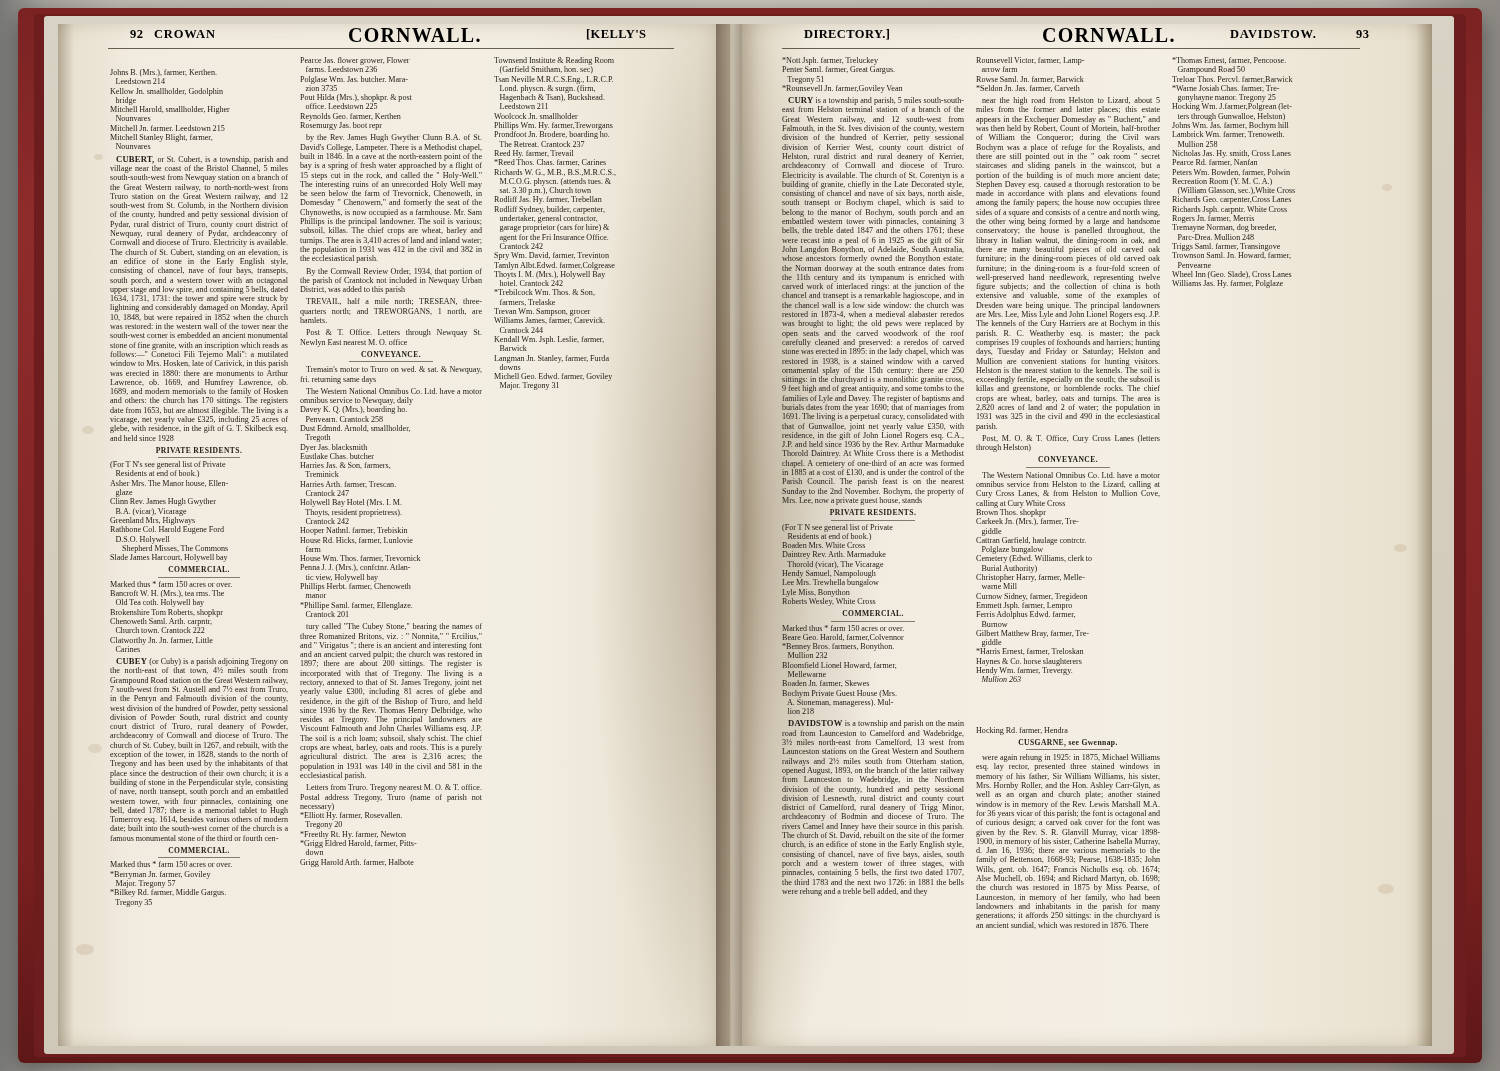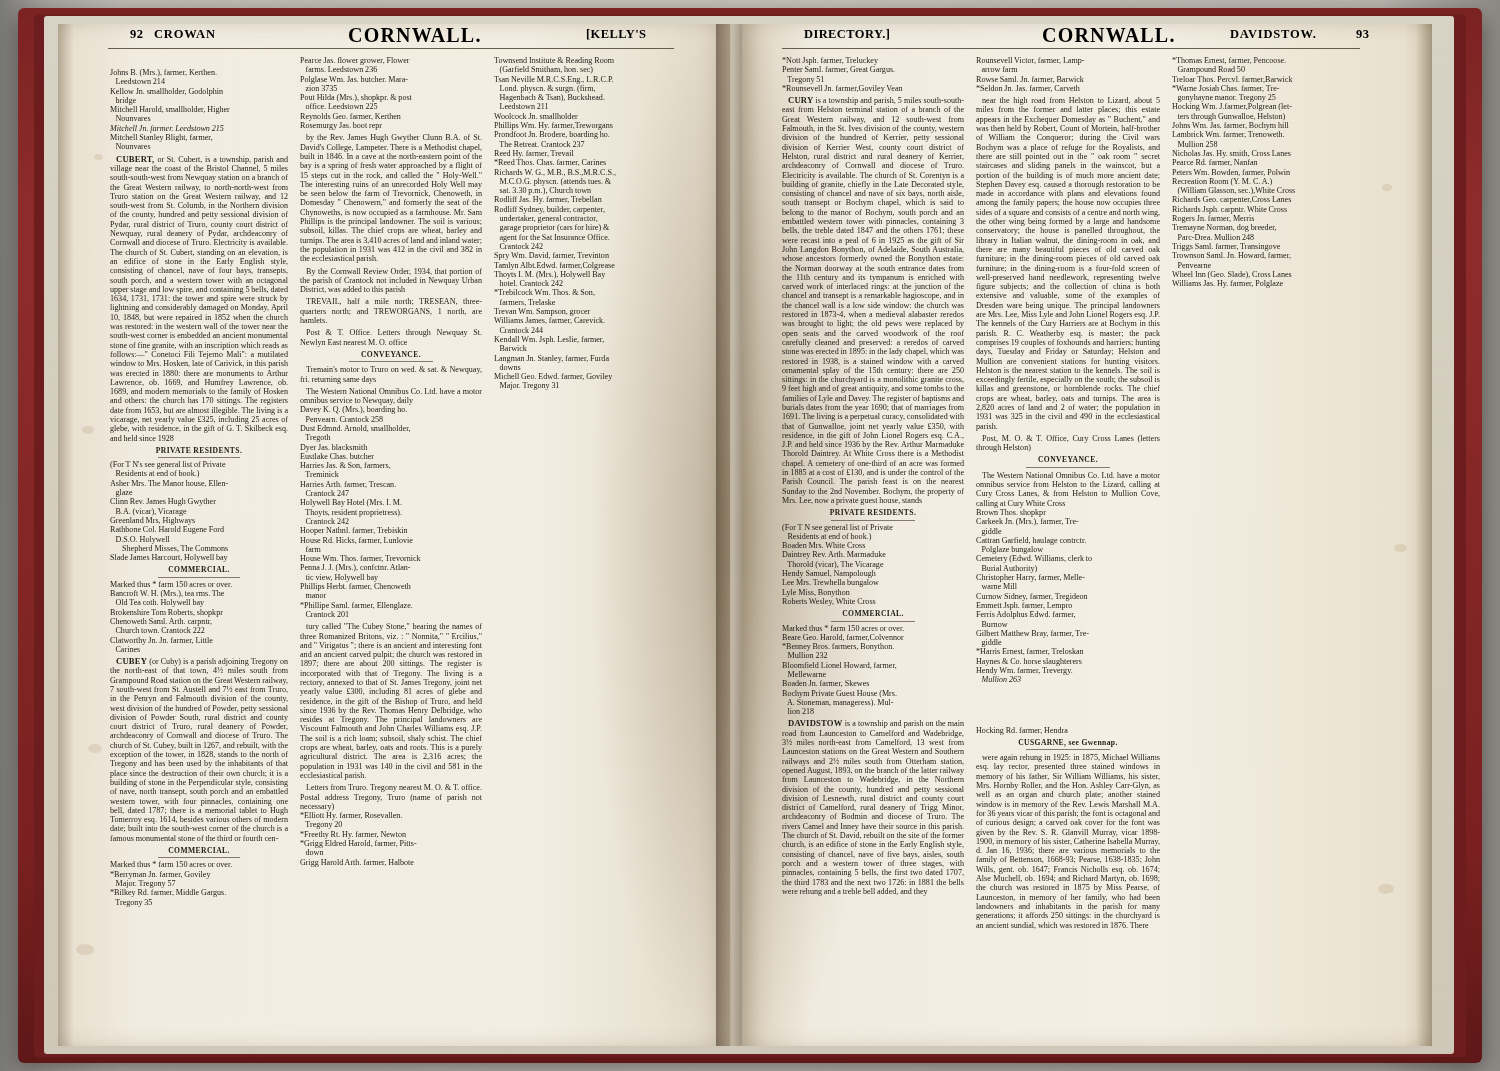--- a/index.html
+++ b/index.html
@@ -111,21 +111,21 @@
       </div>
       <div class="rule" style="left:50px;top:24px;width:566px;"></div>
       <div id="L1" class="col" style="left:52px;top:44px;width:178px;">
           <div>
             <p class="dir-line" style="white-space: pre;">Johns B. (Mrs.), farmer, Kerthen.</p>
             <p class="dir-line" style="white-space: pre;">   Leedstown 214</p>
             <p class="dir-line" style="white-space: pre;">Kellow Jn. smallholder, Godolphin</p>
             <p class="dir-line" style="white-space: pre;">   bridge</p>
             <p class="dir-line" style="white-space: pre;">Mitchell Harold, smallholder, Higher</p>
             <p class="dir-line" style="white-space: pre;">   Nounvares</p>
-            <p class="dir-line" style="white-space: pre; font-style: italic;">Mitchell Jn. farmer. Leedstown 215</p>
+            <p class="dir-line" style="white-space: pre;">Mitchell Jn. farmer. Leedstown 215</p>
             <p class="dir-line" style="white-space: pre;">Mitchell Stanley Blight, farmer,</p>
             <p class="dir-line" style="white-space: pre;">   Nounvares</p>
           </div>
           <p class="ind" style="margin-top: 3px;"><span class="entry-head">CUBERT, </span>or St. Cubert, is a township, parish and village near the coast of the Bristol Channel, 5 miles south-south-west from Newquay station on a branch of the Great Western railway, to north-north-west from Truro station on the Great Western railway, and 12 south-west from St. Columb, in the Northern division of the county, hundred and petty sessional division of Pydar, rural district of Truro, county court district of Newquay, rural deanery of Pydar, archdeaconry of Cornwall and diocese of Truro. Electricity is available. The church of St. Cubert, standing on an elevation, is an edifice of stone in the Early English style, consisting of chancel, nave of four bays, transepts, south porch, and a western tower with an octagonal upper stage and low spire, and containing 5 bells, dated 1634, 1731, 1731: the tower and spire were struck by lightning and considerably damaged on Monday, April 10, 1848, but were repaired in 1852 when the church was restored: in the western wall of the tower near the south-west corner is embedded an ancient monumental stone of fine granite, with an inscription which reads as follows:—" Conetoci Fili Tejerno Mali": a mutilated window to Mrs. Hosken, late of Carivick, in this parish was erected in 1880: there are monuments to Arthur Lawrence, ob. 1669, and Humfrey Lawrence, ob. 1689, and modern memorials to the family of Hosken and others: the church has 170 sittings. The registers date from 1653, but are almost illegible. The living is a vicarage, net yearly value £325, including 25 acres of glebe, with residence, in the gift of G. T. Skilbeck esq. and held since 1928</p>
           <div class="ctr-sm">PRIVATE RESIDENTS.</div>
           <div class="hr-short"></div>
           <div>
             <p class="dir-line" style="white-space: pre;">(For T N's see general list of Private</p>
             <p class="dir-line" style="white-space: pre;">   Residents at end of book.)</p>
             <p class="dir-line" style="white-space: pre;">Asher Mrs. The Manor house, Ellen-</p>
@@ -232,21 +232,21 @@
             <p class="dir-line" style="white-space: pre;">   The Retreat. Crantock 237</p>
             <p class="dir-line" style="white-space: pre;">Reed Hy. farmer, Trevail</p>
             <p class="dir-line" style="white-space: pre;">*Reed Thos. Chas. farmer, Carines</p>
             <p class="dir-line" style="white-space: pre;">Richards W. G., M.B., B.S.,M.R.C.S.,</p>
             <p class="dir-line" style="white-space: pre;">   M.C.O.G. physcn. (attends tues. &amp;</p>
             <p class="dir-line" style="white-space: pre;">   sat. 3.30 p.m.), Church town</p>
             <p class="dir-line" style="white-space: pre;">Rodliff Jas. Hy. farmer, Trebellan</p>
             <p class="dir-line" style="white-space: pre;">Rodliff Sydney, builder, carpenter,</p>
             <p class="dir-line" style="white-space: pre;">   undertaker, general contractor,</p>
             <p class="dir-line" style="white-space: pre;">   garage proprietor (cars for hire) &amp;</p>
-            <p class="dir-line" style="white-space: pre;">   agent for the Sat Insurance Office.</p>
+            <p class="dir-line" style="white-space: pre;">   agent for the Fri Insurance Office.</p>
             <p class="dir-line" style="white-space: pre;">   Crantock 242</p>
             <p class="dir-line" style="white-space: pre;">Spry Wm. David, farmer, Trevinton</p>
             <p class="dir-line" style="white-space: pre;">Tamlyn Albt.Edwd. farmer,Colgrease</p>
             <p class="dir-line" style="white-space: pre;">Thoyts I. M. (Mrs.), Holywell Bay</p>
             <p class="dir-line" style="white-space: pre;">   hotel. Crantock 242</p>
             <p class="dir-line" style="white-space: pre;">*Trebilcock Wm. Thos. &amp; Son,</p>
             <p class="dir-line" style="white-space: pre;">   farmers, Trelaske</p>
             <p class="dir-line" style="white-space: pre;">Trevan Wm. Sampson, grocer</p>
             <p class="dir-line" style="white-space: pre;">Williams James, farmer, Carevick.</p>
             <p class="dir-line" style="white-space: pre;">   Crantock 244</p>

